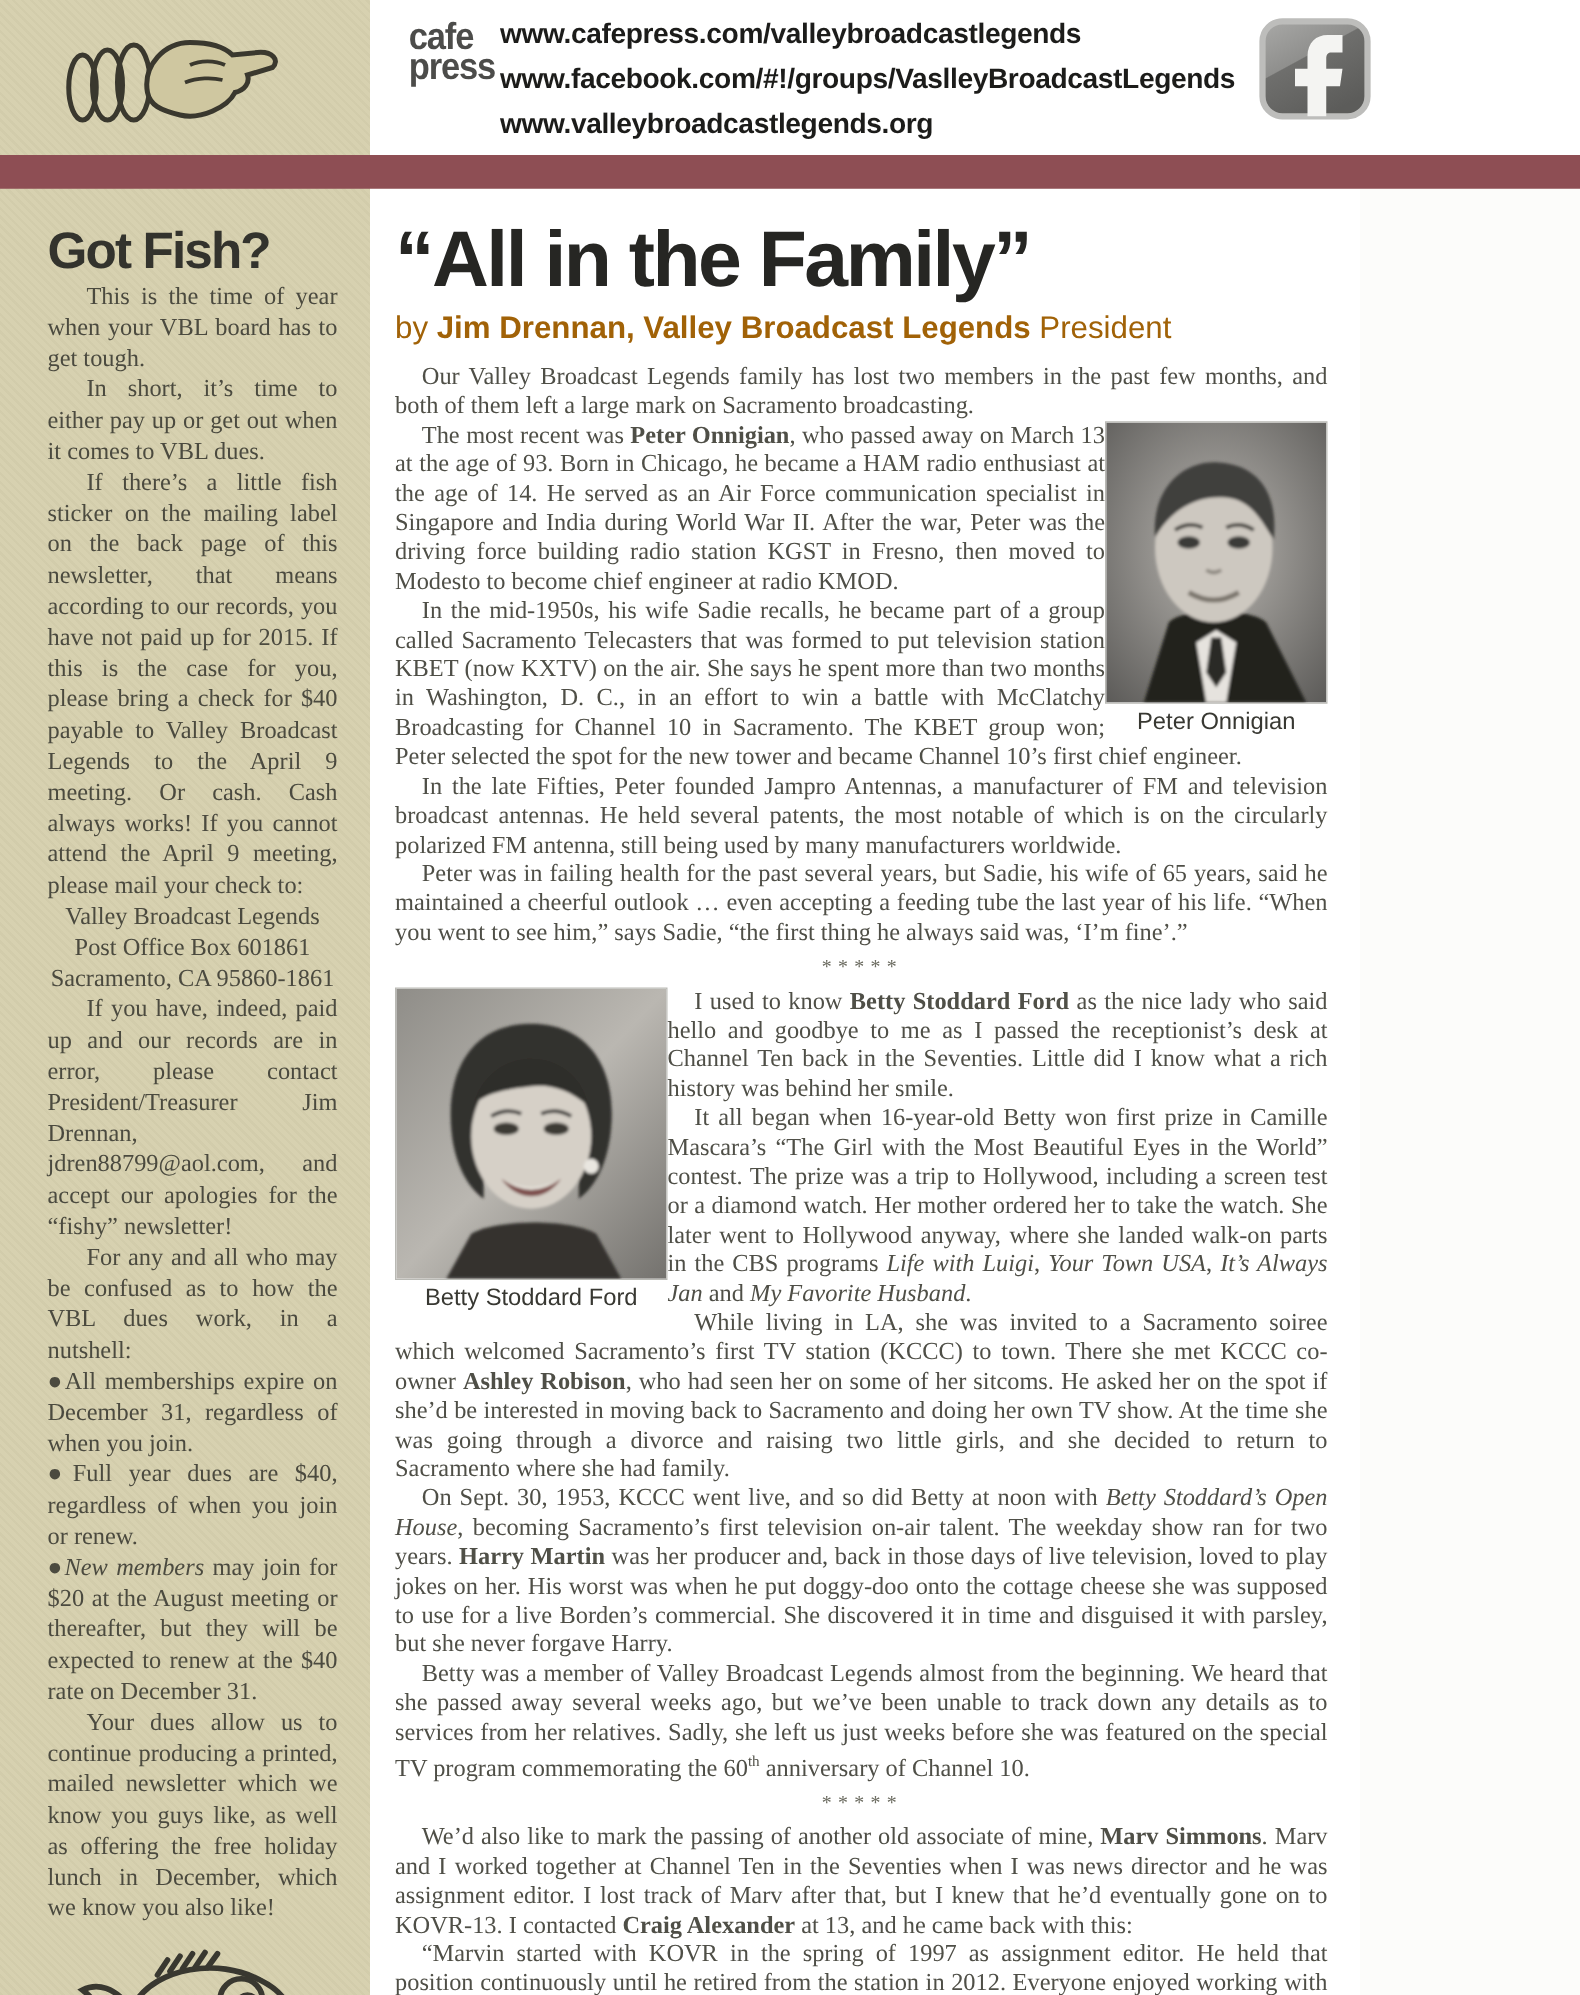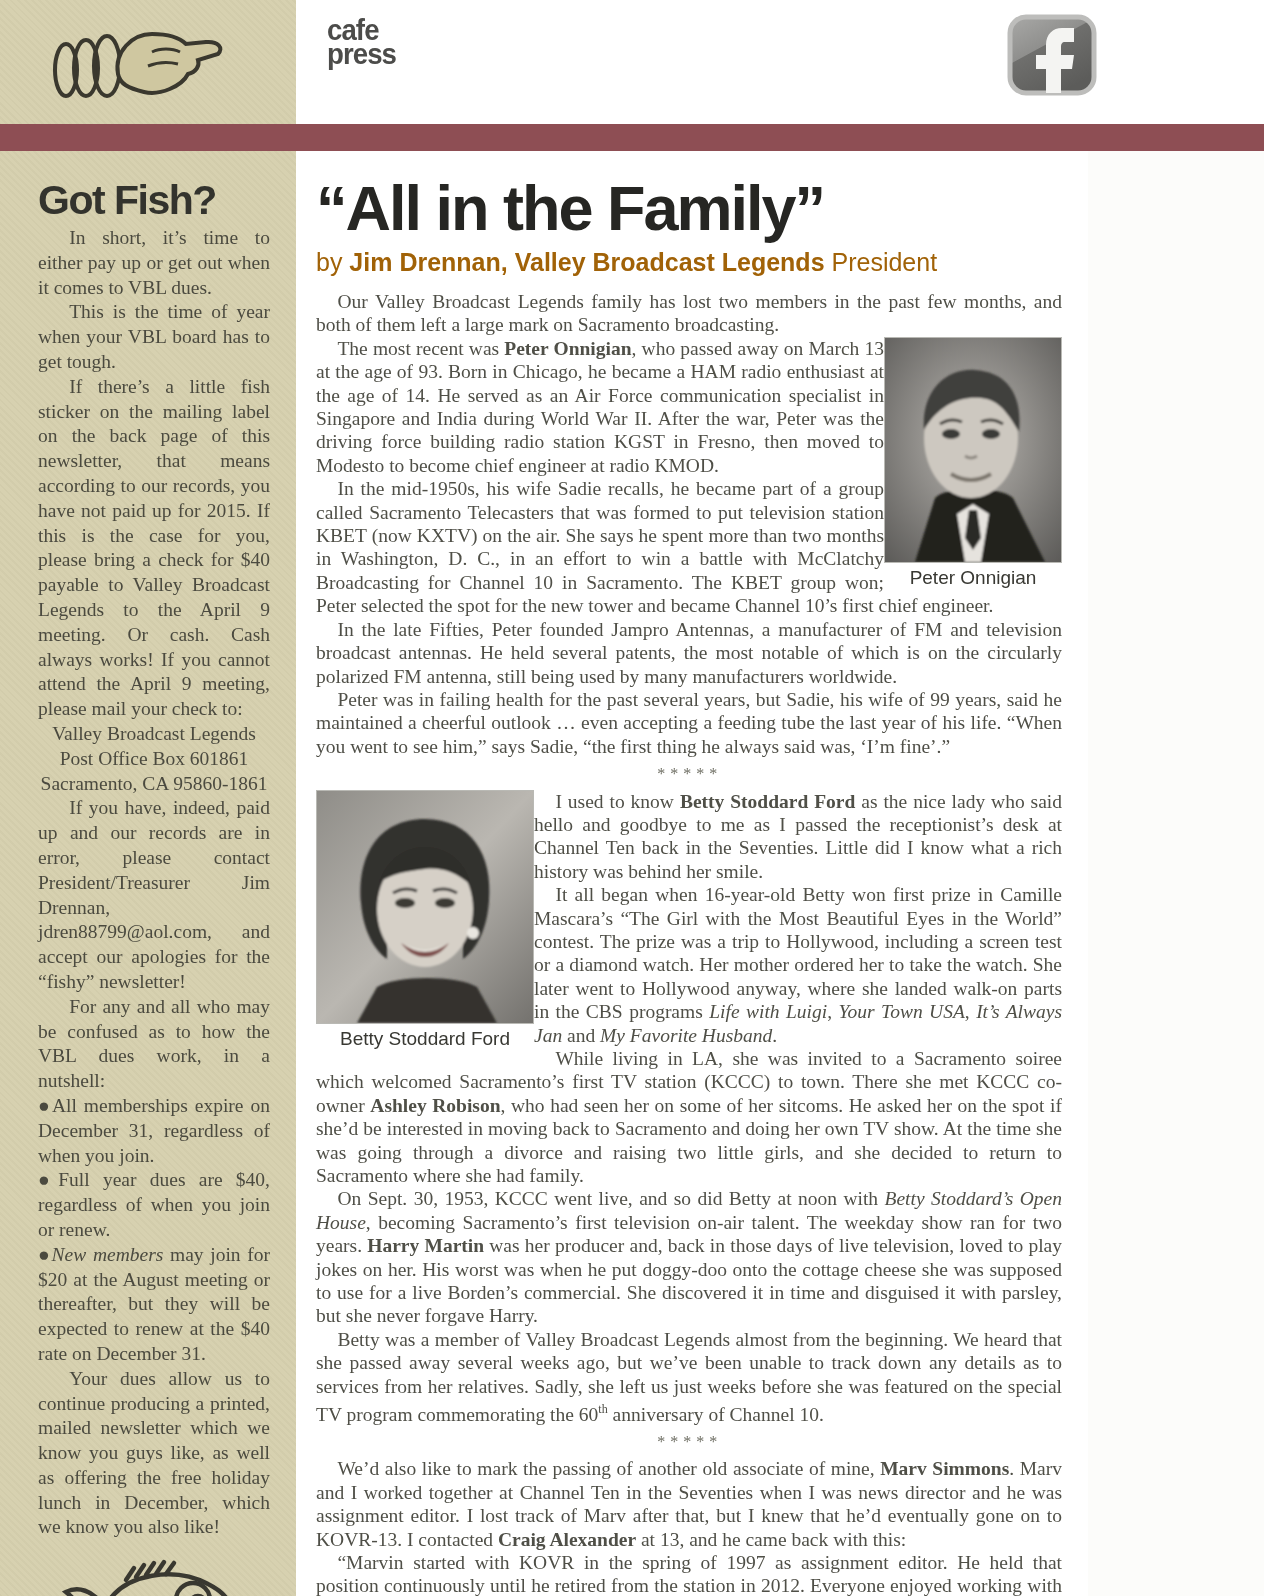--- a/index.html
+++ b/index.html
@@ -76,20 +76,25 @@
                C152,44 148,50 140,52 C134,64 112,74 96,70 C80,66 72,62 70,52 Z" fill="#cfc7a0" stroke="#3a382e" stroke-width="4"></path>
       <path d="M104,30 C112,26 124,26 132,30 M100,44 C110,40 122,40 130,42" fill="none" stroke="#3a382e" stroke-width="3"></path>
     </svg>
   </div>
 
   <div class="cafepress">
     <div>cafe</div>
     <div>press</div>
   </div>
 
+  <div class="urls">
+    <div>www.cafepress.com/valleybroadcastlegends</div>
+    <div>www.facebook.com/#!/groups/VaslleyBroadcastLegends</div>
+    <div>www.valleybroadcastlegends.org</div>
+  </div>
 
   <div class="fb-icon">
     <svg width="92" height="82" viewBox="0 0 92 82">
       <defs>
         <linearGradient id="fbg" x1="0" y1="0" x2="0.6" y2="1">
           <stop offset="0" stop-color="#a9a9a7"></stop>
             <stop offset="0.45" stop-color="#8f8f8d"></stop>
           <stop offset="0.46" stop-color="#6f6f6d"></stop>
             <stop offset="1" stop-color="#5c5c5a"></stop>
         </linearGradient>
@@ -97,22 +102,22 @@
       <rect x="4" y="3" width="84" height="76" rx="16" fill="url(#fbg)" stroke="#bdbdbb" stroke-width="5"></rect>
       <path d="M56 14 h12 v14 h-9 c-3 0-4 2-4 5 v8 h13 l-2 14 h-11 v24 h-15 v-24 h-10 v-14 h10 v-10 c0-11 7-17 16-17 z" fill="#f4f4f2"></path>
     </svg>
   </div>
 
   <div class="maroon-bar"></div>
 
   <div class="sidebar">
     <h2 class="sidebar-title">Got Fish?</h2>
     <div class="sidebar-body">
+        <p class="blk-para"><span>This is the time of year when your VBL board has to get tough.</span></p>
         <p class="blk-para"><span>In short, it’s time to either pay up or get out when it comes to VBL dues.</span></p>
-        <p class="blk-para"><span>This is the time of year when your VBL board has to get tough.</span></p>
         <p class="blk-para"><span>If there’s a little fish sticker on the mailing label on the back page of this newsletter, that means according to our records, you have not paid up for 2015. If this is the case for you, please bring a check for $40 payable to Valley Broadcast Legends to the April 9 meeting. Or cash. Cash always works! If you cannot attend the April 9 meeting, please mail your check to:</span></p>
         <p class="blk-addr"><span>Valley Broadcast Legends</span></p>
         <p class="blk-addr"><span>Post Office Box 601861</span></p>
         <p class="blk-addr"><span>Sacramento, CA 95860-1861</span></p>
         <p class="blk-para"><span>If you have, indeed, paid up and our records are in error, please contact President/Treasurer Jim Drennan, jdren88799@aol.com, and accept our apologies for the “fishy” newsletter!</span></p>
         <p class="blk-para"><span>For any and all who may be confused as to how the VBL dues work, in a nutshell:</span></p>
         <p class="blk-bullet"><span>●All memberships expire on December 31, regardless of when you join.</span></p>
         <p class="blk-bullet"><span>●Full year dues are $40, regardless of when you join or renew.</span></p>
         <p class="blk-bullet"><span>●</span><span class="seg-i">New members</span><span> may join for $20 at the August meeting or thereafter, but they will be expected to renew at the $40 rate on December 31.</span></p>
         <p class="blk-para"><span>Your dues allow us to continue producing a printed, mailed newsletter which we know you guys like, as well as offering the free holiday lunch in December, which we know you also like!</span></p>
@@ -162,21 +167,21 @@
         <path d="M55,86 q11,-7 22,-2 M96,84 q11,-5 22,2" stroke="#46443f" stroke-width="3" fill="none"></path>
         <path d="M80,118 q6,4 12,0" stroke="#8f8a82" stroke-width="3" fill="none"></path>
         <path d="M66,136 q20,12 40,0" stroke="#7c766d" stroke-width="4" fill="none"></path>
       </g>
     </svg>
     <figcaption>Peter Onnigian</figcaption>
   </figure>
         <p class="blk-para"><span>The most recent was </span><span class="seg-b">Peter Onnigian</span><span>, who passed away on March 13 at the age of 93. Born in Chicago, he became a HAM radio enthusiast at the age of 14. He served as an Air Force communication specialist in Singapore and India during World War II. After the war, Peter was the driving force building radio station KGST in Fresno, then moved to Modesto to become chief engineer at radio KMOD.</span></p>
         <p class="blk-para"><span>In the mid-1950s, his wife Sadie recalls, he became part of a group called Sacramento Telecasters that was formed to put television station KBET (now KXTV) on the air. She says he spent more than two months in Washington, D. C., in an effort to win a battle with McClatchy Broadcasting for Channel 10 in Sacramento. The KBET group won; Peter selected the spot for the new tower and became Channel 10’s first chief engineer.</span></p>
         <p class="blk-para"><span>In the late Fifties, Peter founded Jampro Antennas, a manufacturer of FM and television broadcast antennas. He held several patents, the most notable of which is on the circularly polarized FM antenna, still being used by many manufacturers worldwide.</span></p>
-        <p class="blk-para"><span>Peter was in failing health for the past several years, but Sadie, his wife of 99 years, said he maintained a cheerful outlook … even accepting a feeding tube the last year of his life. “When you went to see him,” says Sadie, “the first thing he always said was, ‘I’m fine’.”</span></p>
+        <p class="blk-para"><span>Peter was in failing health for the past several years, but Sadie, his wife of 65 years, said he maintained a cheerful outlook … even accepting a feeding tube the last year of his life. “When you went to see him,” says Sadie, “the first thing he always said was, ‘I’m fine’.”</span></p>
         <div class="blk-sep"><span>*****</span></div>
         <figure class="photo photo-left" style="display: block;">
     <svg width="216" height="232" viewBox="0 0 216 232">
       <defs>
         <linearGradient id="bbg" x1="0" y1="0" x2="1" y2="1">
           <stop offset="0" stop-color="#8f8d88"></stop>
                 <stop offset="0.5" stop-color="#bab7b1"></stop>
                 <stop offset="1" stop-color="#74726e"></stop>
         </linearGradient>
         <filter id="soft2">

